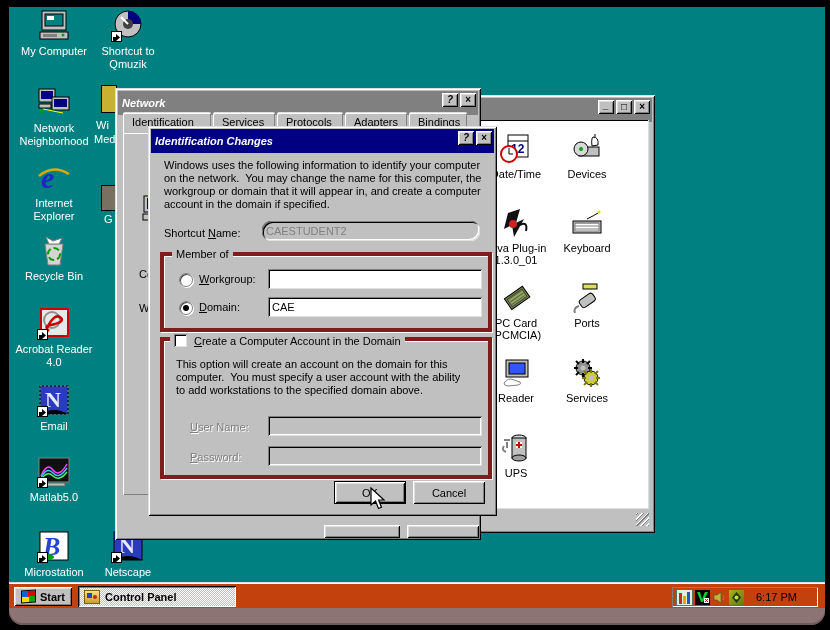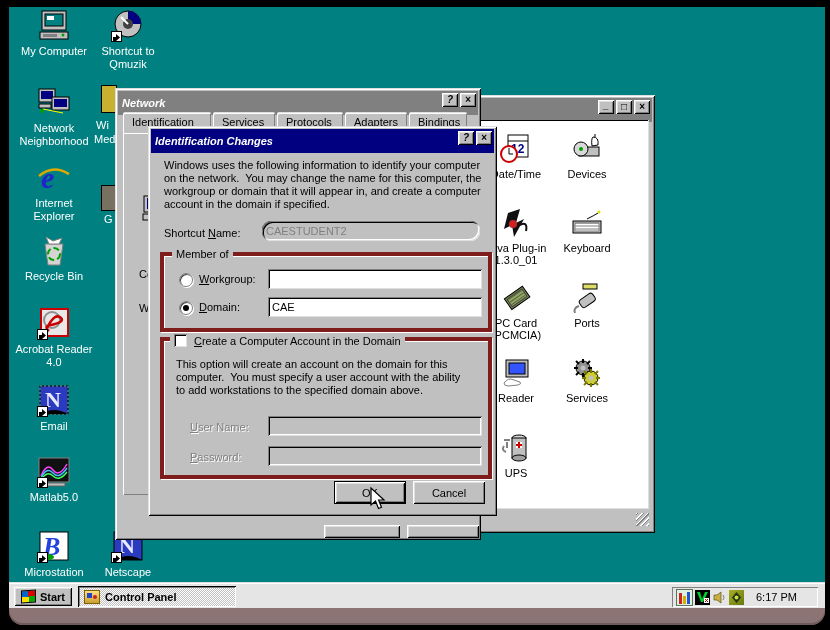--- a/index.html
+++ b/index.html
@@ -412,21 +412,21 @@
       <span>Cancel</span>
     </div>
   </div>
 
   <div class="abs" style="left:361px;top:480px;z-index:50;">
     <svg width="17" height="24" viewBox="0 0 17 24">
         <path d="M1 1 L1 18 L5.5 14 L8.5 21.5 L11.5 20.2 L8.6 13 L14 13 Z" fill="#fff" stroke="#000" stroke-width="1.2"></path>
       </svg>
   </div>
 
-  <div class="abs" style="left:0px;top:576px;width:816px;height:25px;background:#e5e5e5;border-top:1px solid #fff;box-shadow:0 -1px 0 #dfdfdf;">
+  <div class="abs" style="left:0px;top:576px;width:816px;height:25px;background:#c2410c;border-top:1px solid #fff;box-shadow:0 -1px 0 #dfdfdf;">
     <div class="abs btn" style="left:5px;top:3px;width:58px;height:19px;font-weight:bold;gap:4px;">
       <span style="display:inline-block;width:13px;height:11px;background:conic-gradient(#d00 0 25%,#0a0 0 50%,#fd0 0 75%,#06c 0 100%);transform:skewY(-4deg);border:1px solid #000;"></span>
       <span>Start</span>
     </div>
     <div class="abs dither" style="left:69px;top:2px;width:158px;height:21px;box-shadow:inset 1px 1px 0 #000, inset -1px -1px 0 #fff, inset 2px 2px 0 #808080;display:flex;align-items:center;gap:5px;padding-left:6px;box-sizing:border-box;font-weight:bold;">
       <span style="display:inline-block;width:14px;height:12px;background:linear-gradient(#ffe080,#c8a030);border:1px solid #806000;position:relative;">
         <span style="position:absolute;left:2px;top:2px;width:5px;height:5px;background:#2244cc;"></span>
         <span style="position:absolute;left:8px;top:4px;width:4px;height:4px;background:#cc2222;border-radius:50%;"></span>
       </span>
       <span>Control Panel</span>

